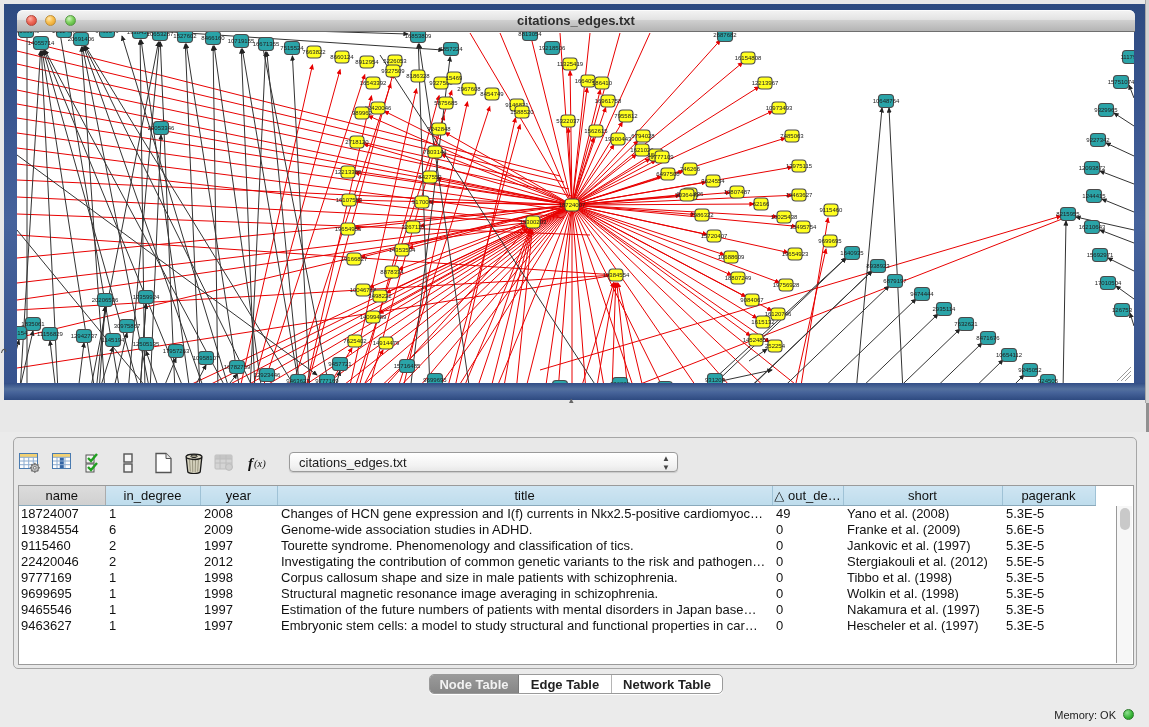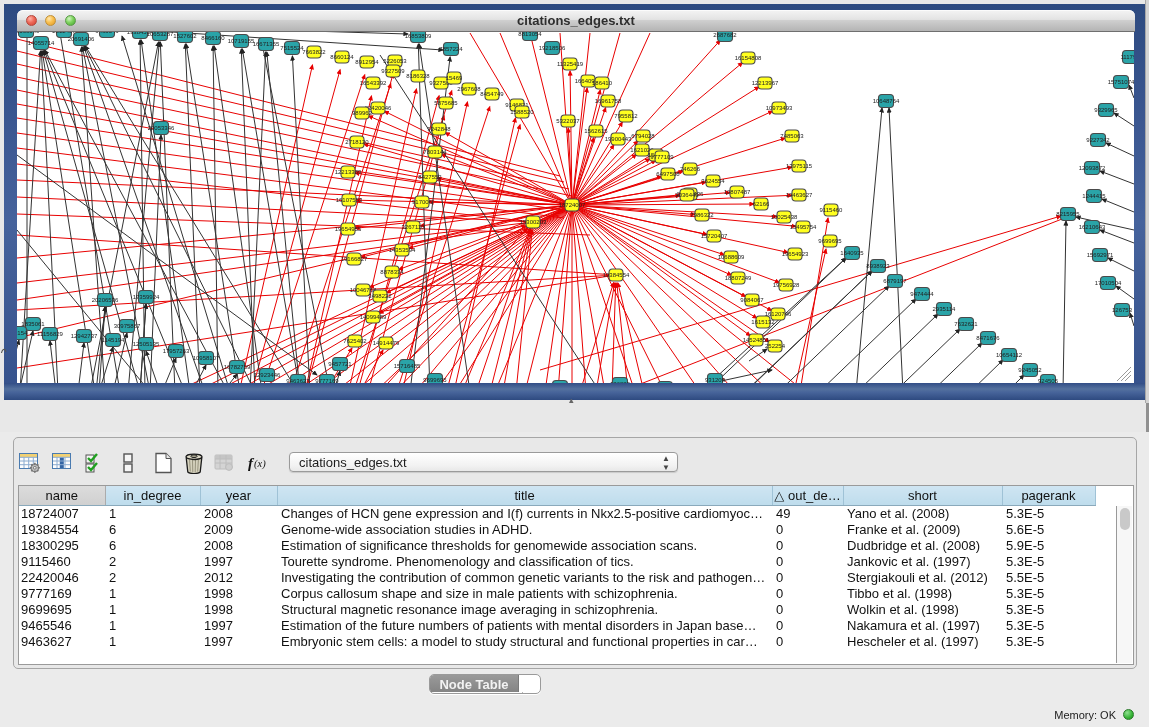--- a/index.html
+++ b/index.html
@@ -59,21 +59,21 @@
   border-right:1px solid #ababab; }
 #tbl td { height:16px; padding:0 0 0 4px; overflow:hidden; white-space:nowrap; }
 #tbl td:first-child { padding-left:2px; }
 #vsb { position:absolute; right:1px; top:20px; bottom:1px; width:16px;
   background:#f7f7f7; border-left:1px solid #999; }
 #vsb .thumb { position:absolute; left:3px; top:2px; width:10px; height:22px;
   border-radius:5px; background:#c9c9c9; }
 
 #tabs { position:absolute; left:429px; top:674px; height:20px; display:flex;
   border:1px solid #9a9a9a; border-radius:5px; overflow:hidden;
-  background:#fff; box-shadow:0 1px 0 #ffffff;flex-direction:column; }
+  background:#fff; box-shadow:0 1px 0 #ffffff; }
 #tabs .seg { font-size:13px; font-weight:bold; color:#222; padding-top:2px;
   height:20px; border-right:1px solid #b5b5b5; text-align:center; box-sizing:border-box; }
 #tabs .seg.sel { background:linear-gradient(180deg,#9a9a9a,#848484);
   color:#f2f2f2; border-right:1px solid #7a7a7a; }
 #mem { position:absolute; right:33px; top:709px; font-size:11px; color:#222; }
 #memdot { position:absolute; right:15px; top:709px; width:11px; height:11px;
   border-radius:50%; background:radial-gradient(circle at 35% 30%,#8fe08f,#35b335 60%,#1d8f1d);
   border:1px solid #2a7a2a; }
 
 #nub { position:absolute; left:569px; top:399px; width:10px; height:5px; overflow:hidden; }
@@ -703,29 +703,20 @@
 <tr>
                 <td>19384554</td>
                 <td>6</td>
                 <td>2009</td>
                 <td>Genome-wide association studies in ADHD.</td>
                 <td>0</td>
                 <td>Franke et al. (2009)</td>
                 <td>5.6E-5</td>
               </tr>
 <tr>
-                <td>18300295</td>
-                <td>6</td>
-                <td>2008</td>
-                <td>Estimation of significance thresholds for genomewide association scans.</td>
-                <td>0</td>
-                <td>Dudbridge et al. (2008)</td>
-                <td>5.9E-5</td>
-              </tr>
-<tr>
                 <td>9115460</td>
                 <td>2</td>
                 <td>1997</td>
                 <td>Tourette syndrome. Phenomenology and classification of tics.</td>
                 <td>0</td>
                 <td>Jankovic et al. (1997)</td>
                 <td>5.3E-5</td>
               </tr>
 <tr>
                 <td>22420046</td>

